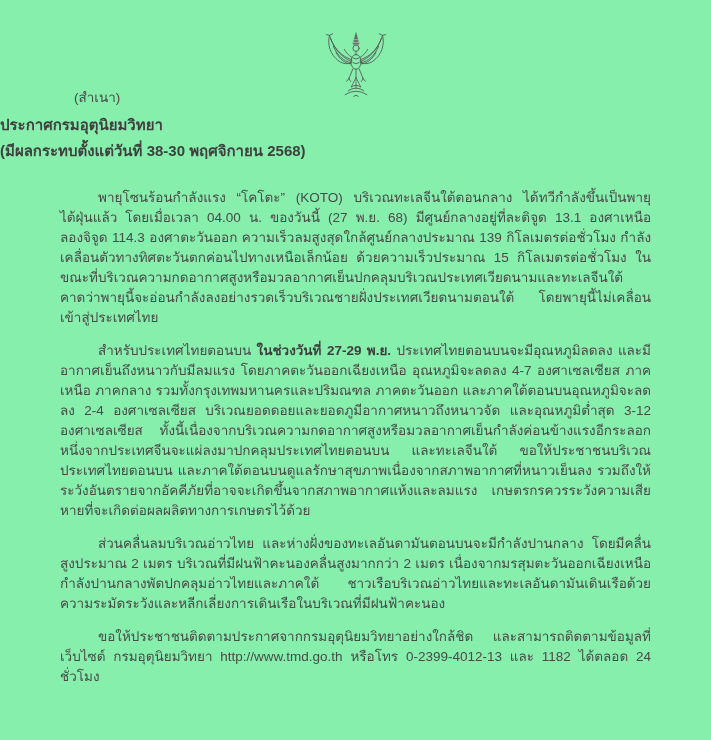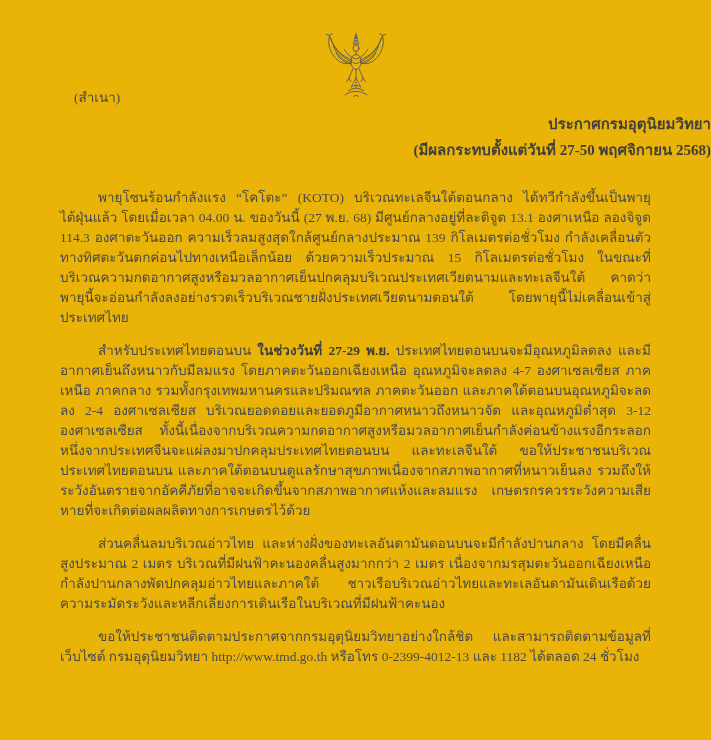--- a/index.html
+++ b/index.html
@@ -5,40 +5,40 @@
   html, body {
     margin: 0;
     padding: 0;
     background: #ffffff;
   }
   .page {
     position: relative;
     width: 711px;
     height: 740px;
     margin: 0 auto;
-    background: #eab308;
-    font-family: Liberation Serif, serif;
+    background: #86efac;
+    font-family: Liberation Sans, sans-serif;
     color: #4a4a4a;
     overflow: hidden;
   }
   .copy-label {
     position: absolute;
     left: 74px;
     top: 86px;
     font-size: 13.5px;
     color: #4a4a4a;
   }
   .emblem {
     width: 78px;
     height: 82px;
     margin: 24px auto 0 auto;
     display: block;
   }
   .header {
-    text-align: right;
+    text-align: left;
     margin-top: 6px;
     font-weight: bold;
     font-size: 15px;
     line-height: 25.5px;
     color: #3f3f3f;
   }
   .body-text {
     margin: 25px 60px 0 60px;
     font-size: 13.5px;
     line-height: 20px;
@@ -96,21 +96,21 @@
     <path d="M50 51.5 L50 62"></path>
     <path d="M50 62 L44 74 M50 62 L56 74 M50 62 L50 76" stroke="#666"></path>
     <path d="M44 74 Q50 70 56 74"></path>
     <path d="M40 79 Q50 72 60 79"></path>
     <path d="M36 84 Q50 75 64 84"></path>
     <path d="M47 86 Q50 83 53 86"></path>
   </svg>
 
   <div class="header">
     <div>ประกาศกรมอุตุนิยมวิทยา</div>
-    <div>(มีผลกระทบตั้งแต่วันที่ 27-50 พฤศจิกายน 2568)</div>
+    <div>(มีผลกระทบตั้งแต่วันที่ 38-30 พฤศจิกายน 2568)</div>
   </div>
 
   <div class="body-text">
     <p>พายุโซนร้อนกำลังแรง “โคโตะ” (KOTO) บริเวณทะเลจีนใต้ตอนกลาง ได้ทวีกำลังขึ้นเป็นพายุไต้ฝุ่นแล้ว โดยเมื่อเวลา 04.00 น. ของวันนี้ (27 พ.ย. 68) มีศูนย์กลางอยู่ที่ละติจูด 13.1 องศาเหนือ ลองจิจูด 114.3 องศาตะวันออก ความเร็วลมสูงสุดใกล้ศูนย์กลางประมาณ 139 กิโลเมตรต่อชั่วโมง กำลังเคลื่อนตัวทางทิศตะวันตกค่อนไปทางเหนือเล็กน้อย ด้วยความเร็วประมาณ 15 กิโลเมตรต่อชั่วโมง ในขณะที่บริเวณความกดอากาศสูงหรือมวลอากาศเย็นปกคลุมบริเวณประเทศเวียดนามและทะเลจีนใต้ คาดว่าพายุนี้จะอ่อนกำลังลงอย่างรวดเร็วบริเวณชายฝั่งประเทศเวียดนามตอนใต้ โดยพายุนี้ไม่เคลื่อนเข้าสู่ประเทศไทย</p>
     <p><span>สำหรับประเทศไทยตอนบน </span><span class="inline-bold">ในช่วงวันที่ 27-29 พ.ย.</span><span> ประเทศไทยตอนบนจะมีอุณหภูมิลดลง และมีอากาศเย็นถึงหนาวกับมีลมแรง โดยภาคตะวันออกเฉียงเหนือ อุณหภูมิจะลดลง 4-7 องศาเซลเซียส ภาคเหนือ ภาคกลาง รวมทั้งกรุงเทพมหานครและปริมณฑล ภาคตะวันออก และภาคใต้ตอนบนอุณหภูมิจะลดลง 2-4 องศาเซลเซียส บริเวณยอดดอยและยอดภูมีอากาศหนาวถึงหนาวจัด และอุณหภูมิต่ำสุด 3-12 องศาเซลเซียส ทั้งนี้เนื่องจากบริเวณความกดอากาศสูงหรือมวลอากาศเย็นกำลังค่อนข้างแรงอีกระลอกหนึ่งจากประเทศจีนจะแผ่ลงมาปกคลุมประเทศไทยตอนบน และทะเลจีนใต้ ขอให้ประชาชนบริเวณประเทศไทยตอนบน และภาคใต้ตอนบนดูแลรักษาสุขภาพเนื่องจากสภาพอากาศที่หนาวเย็นลง รวมถึงให้ระวังอันตรายจากอัคคีภัยที่อาจจะเกิดขึ้นจากสภาพอากาศแห้งและลมแรง เกษตรกรควรระวังความเสียหายที่จะเกิดต่อผลผลิตทางการเกษตรไว้ด้วย</span></p>
     <p>ส่วนคลื่นลมบริเวณอ่าวไทย และห่างฝั่งของทะเลอันดามันตอนบนจะมีกำลังปานกลาง โดยมีคลื่นสูงประมาณ 2 เมตร บริเวณที่มีฝนฟ้าคะนองคลื่นสูงมากกว่า 2 เมตร เนื่องจากมรสุมตะวันออกเฉียงเหนือกำลังปานกลางพัดปกคลุมอ่าวไทยและภาคใต้ ชาวเรือบริเวณอ่าวไทยและทะเลอันดามันเดินเรือด้วยความระมัดระวังและหลีกเลี่ยงการเดินเรือในบริเวณที่มีฝนฟ้าคะนอง</p>
     <p><span>ขอให้ประชาชนติดตามประกาศจากกรมอุตุนิยมวิทยาอย่างใกล้ชิด และสามารถติดตามข้อมูลที่เว็บไซต์ กรมอุตุนิยมวิทยา </span><span>http://www.tmd.go.th</span><span> หรือโทร 0-2399-4012-13 และ 1182 ได้ตลอด 24 ชั่วโมง</span></p>
   </div>
 
 </div>

